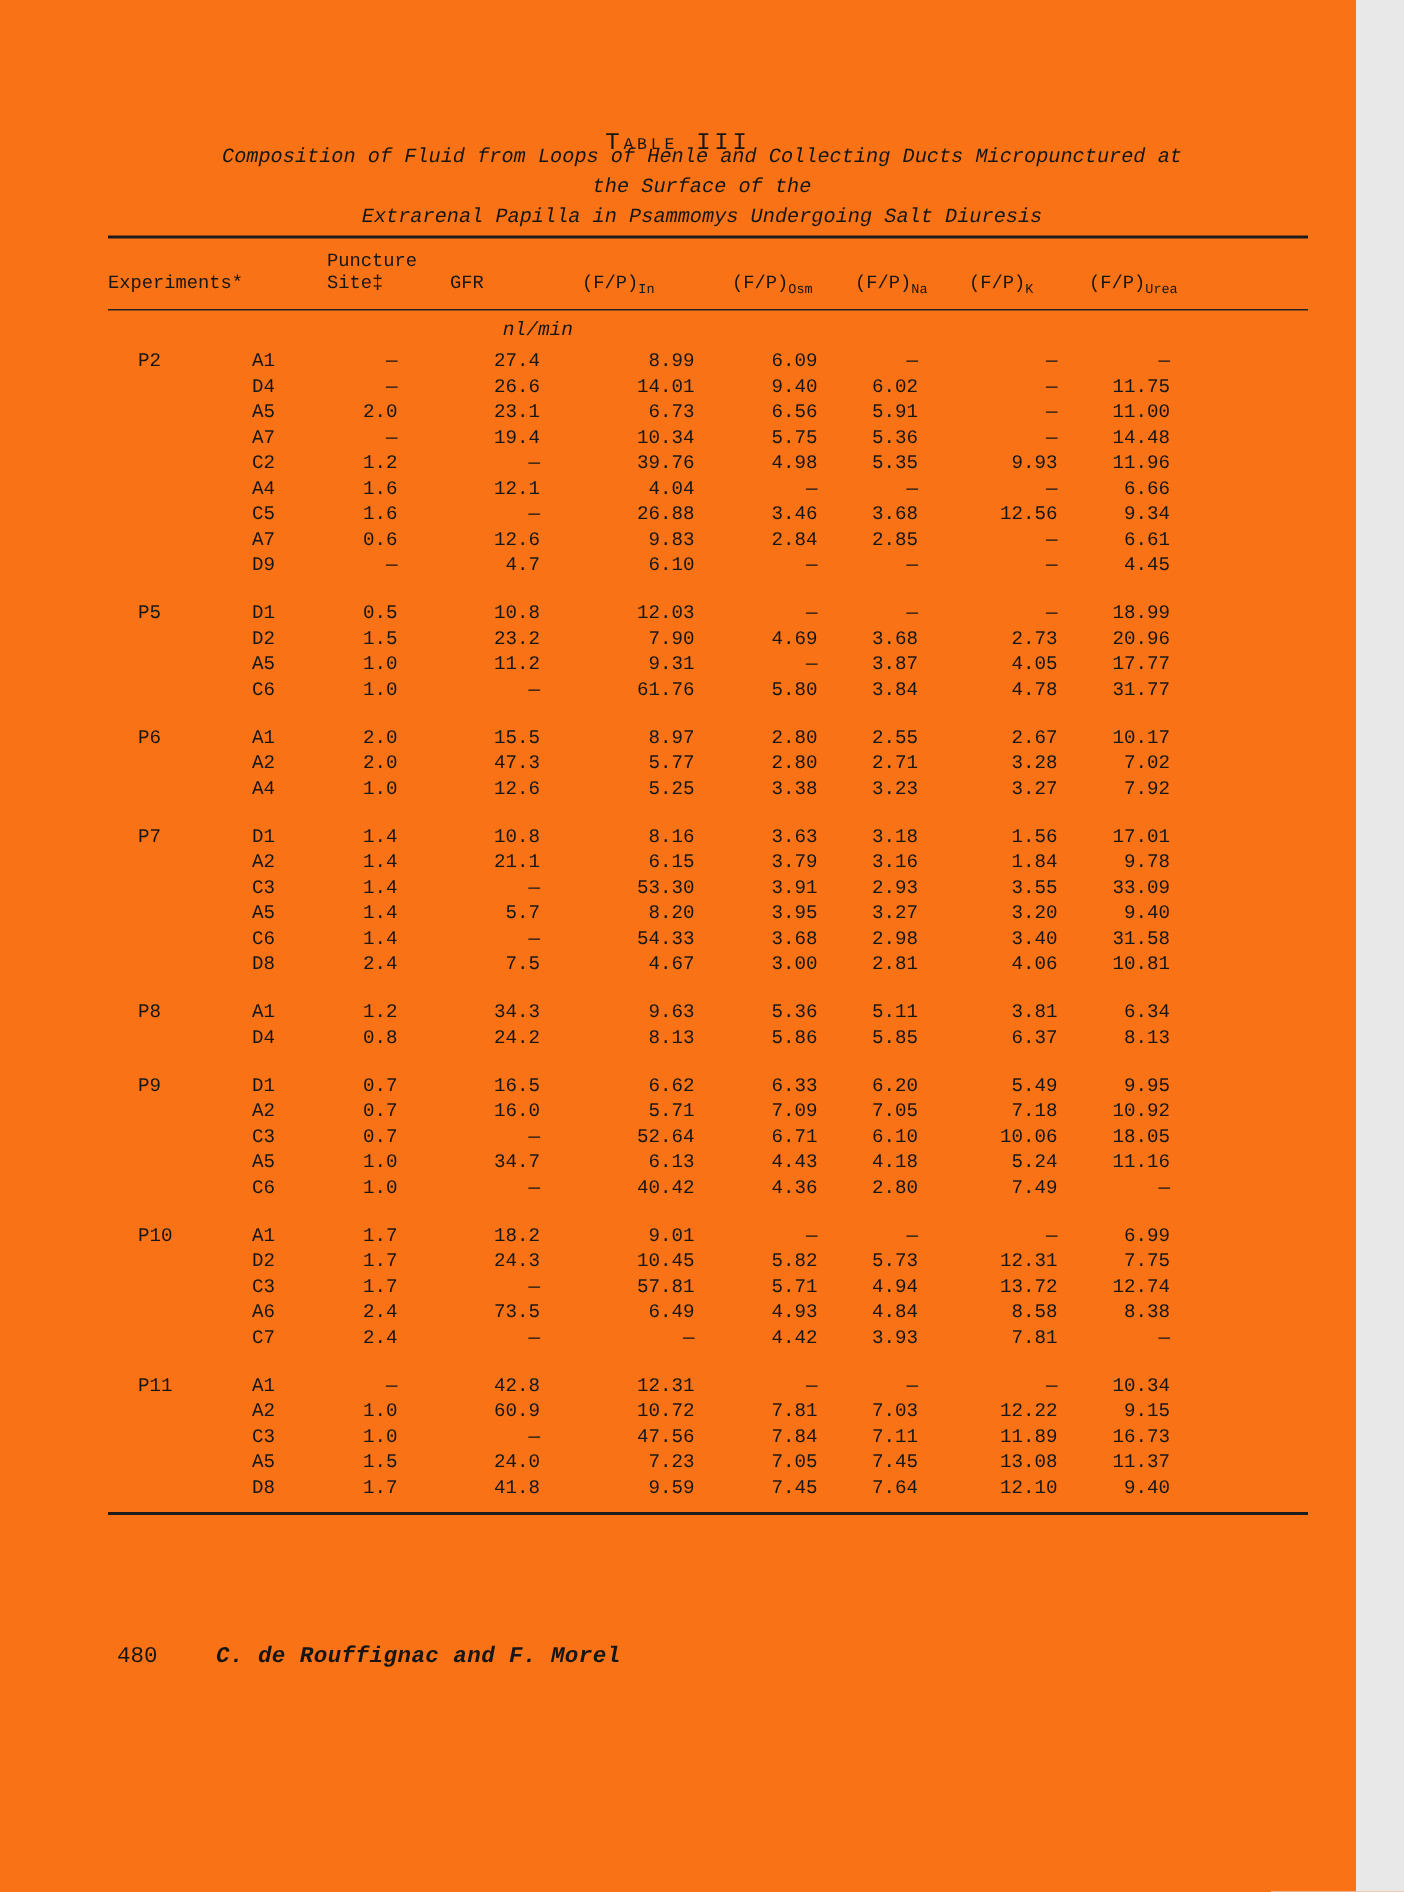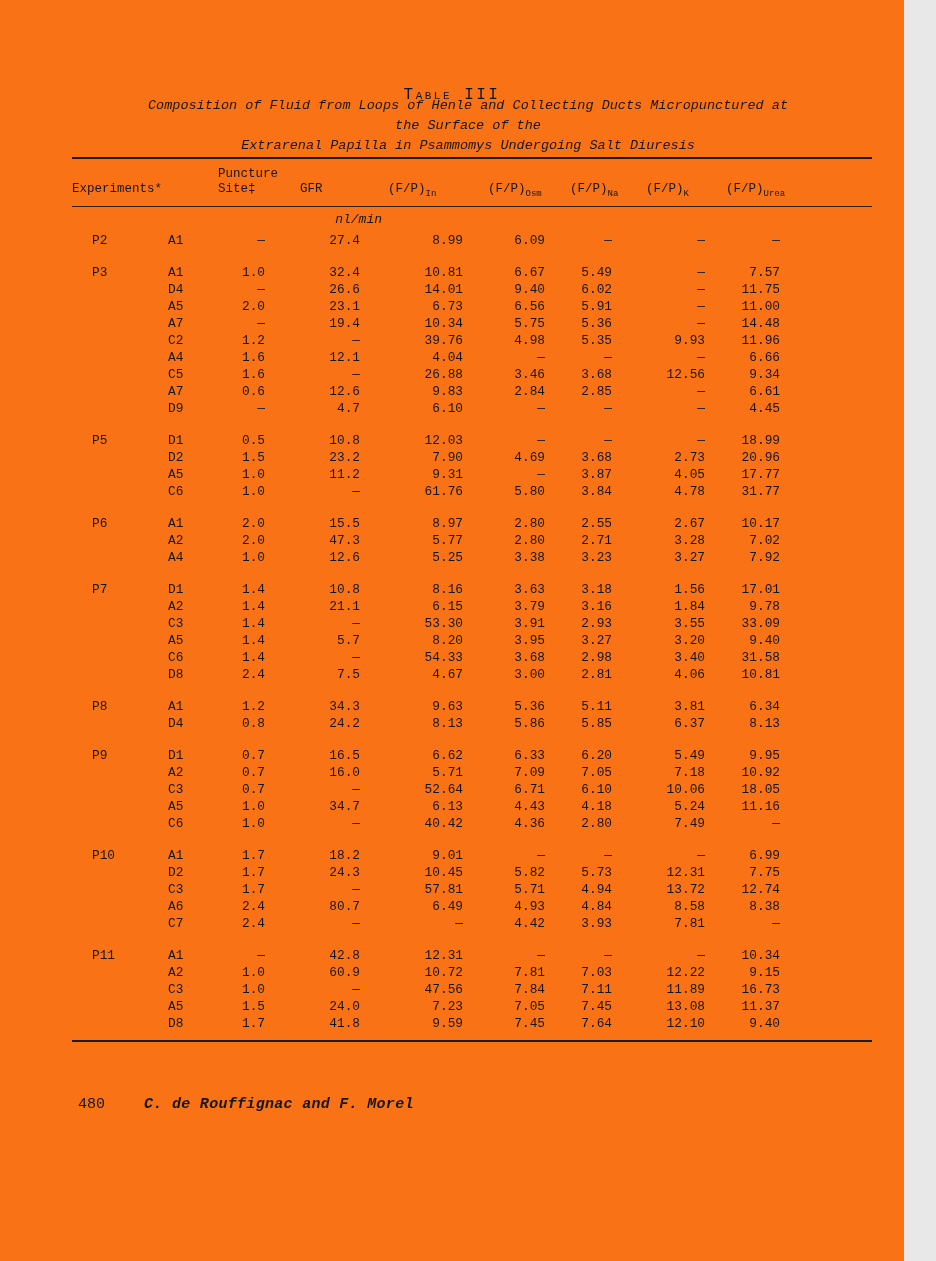--- a/index.html
+++ b/index.html
@@ -138,31 +138,20 @@
             <td>P2</td>
             <td>A1</td>
             <td>—</td>
             <td>27.4</td>
             <td>8.99</td>
             <td>6.09</td>
             <td>—</td>
             <td>—</td>
             <td>—</td>
           </tr>
-          <tr class="data group-start">
-            <td>P3</td>
-            <td>A1</td>
-            <td>1.0</td>
-            <td>32.4</td>
-            <td>10.81</td>
-            <td>6.67</td>
-            <td>5.49</td>
-            <td>—</td>
-            <td>7.57</td>
-          </tr>
           <tr class="data">
             <td></td>
             <td>D4</td>
             <td>—</td>
             <td>26.6</td>
             <td>14.01</td>
             <td>9.40</td>
             <td>6.02</td>
             <td>—</td>
             <td>11.75</td>
@@ -494,21 +483,21 @@
             <td>57.81</td>
             <td>5.71</td>
             <td>4.94</td>
             <td>13.72</td>
             <td>12.74</td>
           </tr>
           <tr class="data">
             <td></td>
             <td>A6</td>
             <td>2.4</td>
-            <td>80.7</td>
+            <td>73.5</td>
             <td>6.49</td>
             <td>4.93</td>
             <td>4.84</td>
             <td>8.58</td>
             <td>8.38</td>
           </tr>
           <tr class="data">
             <td></td>
             <td>C7</td>
             <td>2.4</td>

